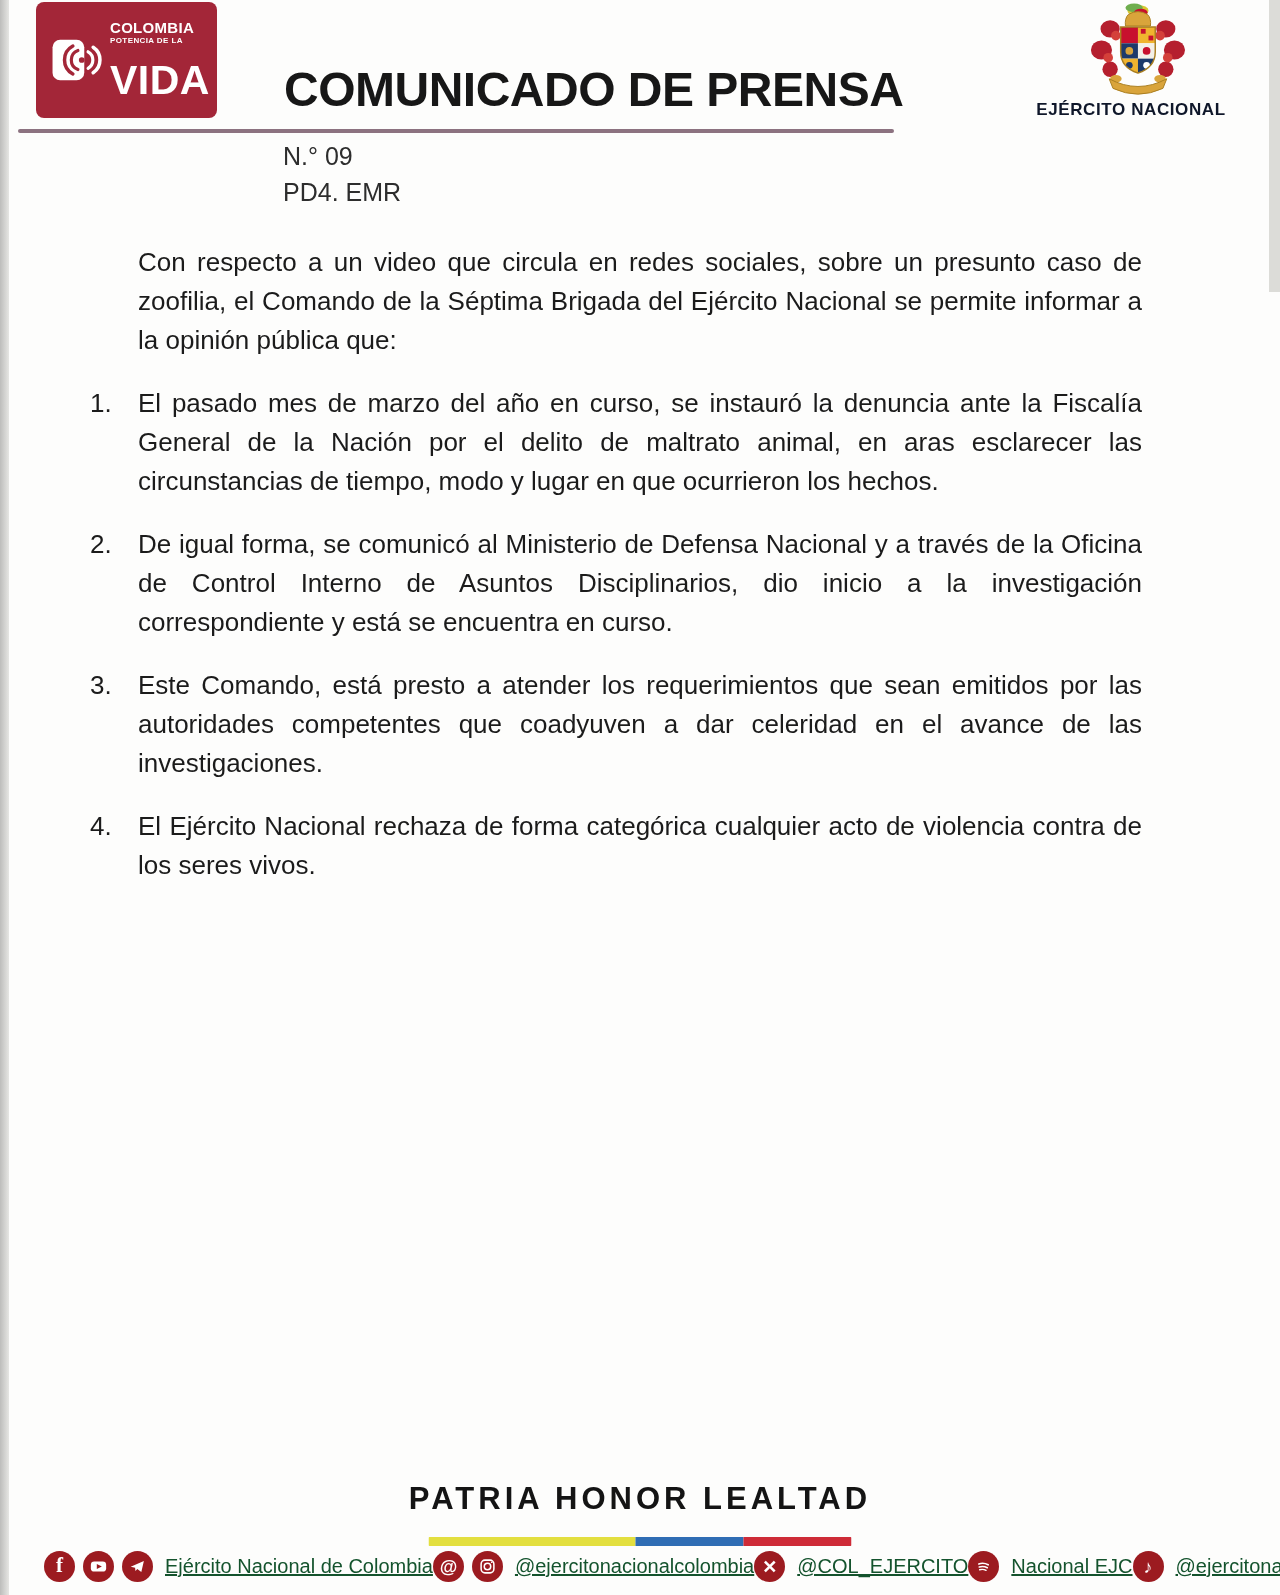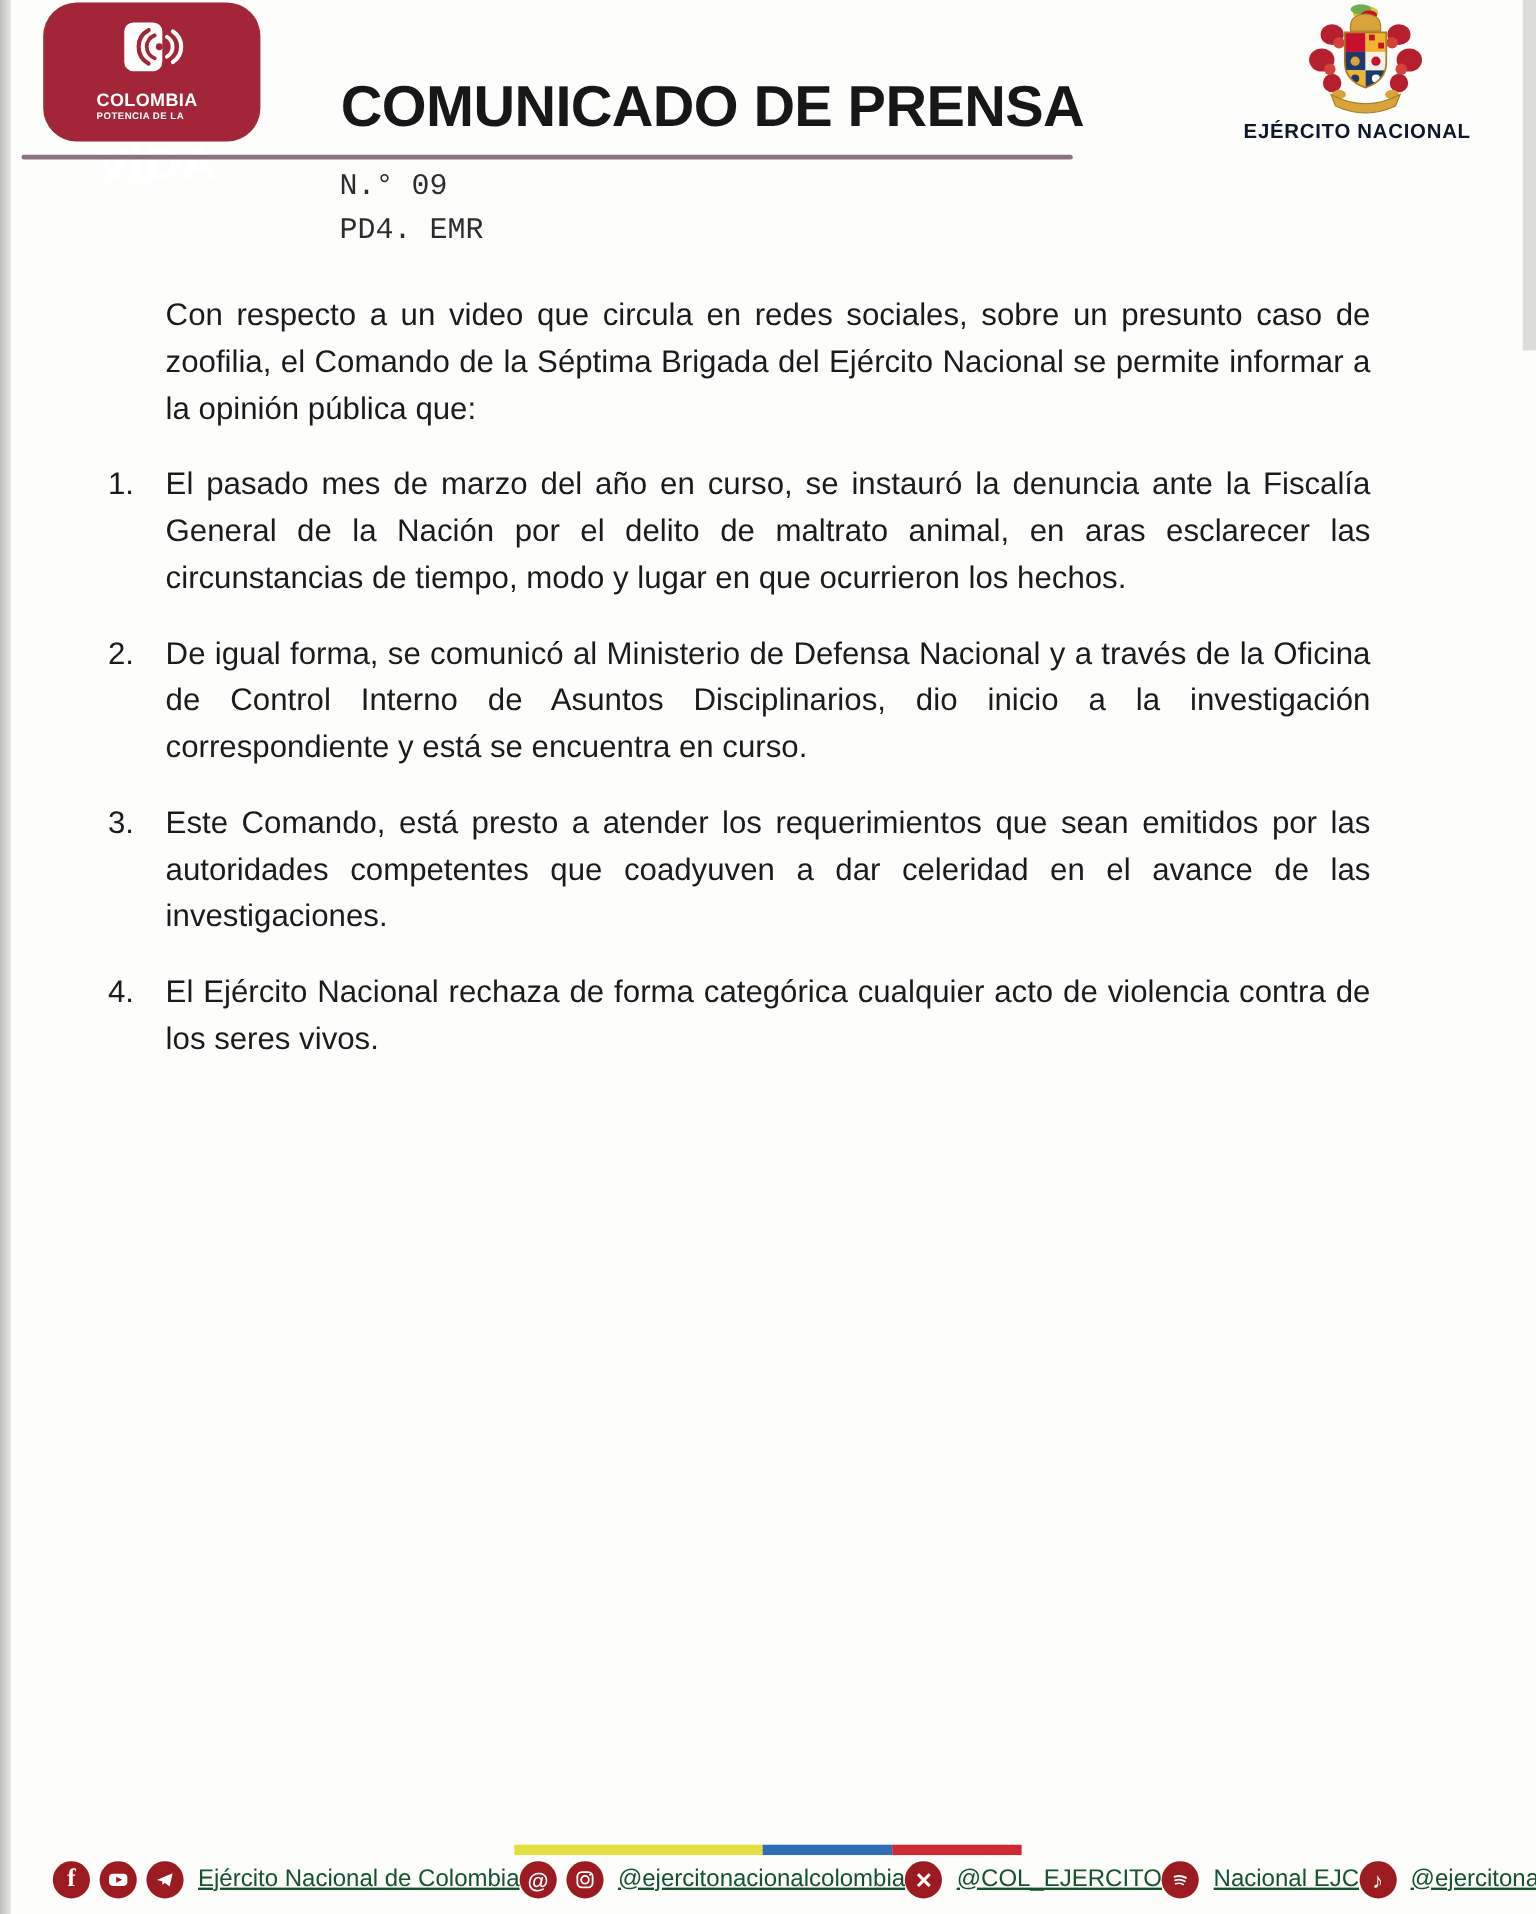--- a/index.html
+++ b/index.html
@@ -18,24 +18,23 @@
   }
   .edge-right {
     position:absolute; right:0; top:0; width:11px; height:292px;
     background:#dcdcd8;
   }
 
   
   .logo-colombia {
     position:absolute; left:36px; top:2px;
     width:181px; height:116px;
-    background:#a32638; border-radius:28px;
+    background:#a32638; border-radius:8px;
     display:flex; align-items:center;
     padding-left:14px;
-    flex-direction:column;
   }
   .logo-colombia svg { width:66px; height:74px; flex:none; }
   .logo-text { color:#fff; margin-left:-6px; line-height:1; }
   .logo-line1 { font-size:15px; font-weight:800; letter-spacing:.3px; }
   .logo-line2 { font-size:8px;  font-weight:700; letter-spacing:.4px; margin-top:2px; }
   .logo-line3 { font-size:41px; font-weight:800; letter-spacing:.5px; margin-top:15px; }
 
   .doc-title {
     position:absolute; left:284px; top:62px;
     font-size:48px; font-weight:700; color:#171717; letter-spacing:-.5px;
@@ -50,21 +49,21 @@
   .crest svg { width:100%; height:100%; }
   .crest-label {
     position:absolute; left:1008px; top:100px; width:246px;
     text-align:center;
     font-size:17px; font-weight:800; color:#0f172a; letter-spacing:.6px;
     white-space:nowrap;
   }
 
   .meta {
     position:absolute; left:283px; top:138px;
-    font-size:25px; color:#2d2d2d; line-height:36px;font-family:Liberation Mono, monospace;
+    font-size:25px; color:#2d2d2d; line-height:36px;
   }
 
   
   .content {
     position:absolute; left:90px; top:243px; width:1052px;
     font-size:26px; line-height:39px; color:#1b1b1b;
     text-align:justify;
   }
   .intro { margin:0 0 24px 48px; }
   .item { display:flex; margin-bottom:24px; }
@@ -196,20 +195,21 @@
     <div class="item">
       <span class="num">3.</span>
       <span class="txt">Este Comando, está presto a atender los requerimientos que sean emitidos por las autoridades competentes que coadyuven a dar celeridad en el avance de las investigaciones.</span>
     </div>
     <div class="item">
       <span class="num">4.</span>
       <span class="txt">El Ejército Nacional rechaza de forma categórica cualquier acto de violencia contra de los seres vivos.</span>
     </div>
   </div>
 
+  <div class="motto">PATRIA HONOR LEALTAD</div>
   <div class="flag-bar">
     <span class="flag-seg1" style="background: rgb(227, 223, 63);"></span>
     <span class="flag-seg2" style="background: rgb(47, 109, 180);"></span>
     <span class="flag-seg3" style="background: rgb(206, 43, 55);"></span>
   </div>
 
   <div class="social">
     <div class="sgroup">
       <span class="sicon glyph glyph-f">f</span>
       <span class="sicon">

